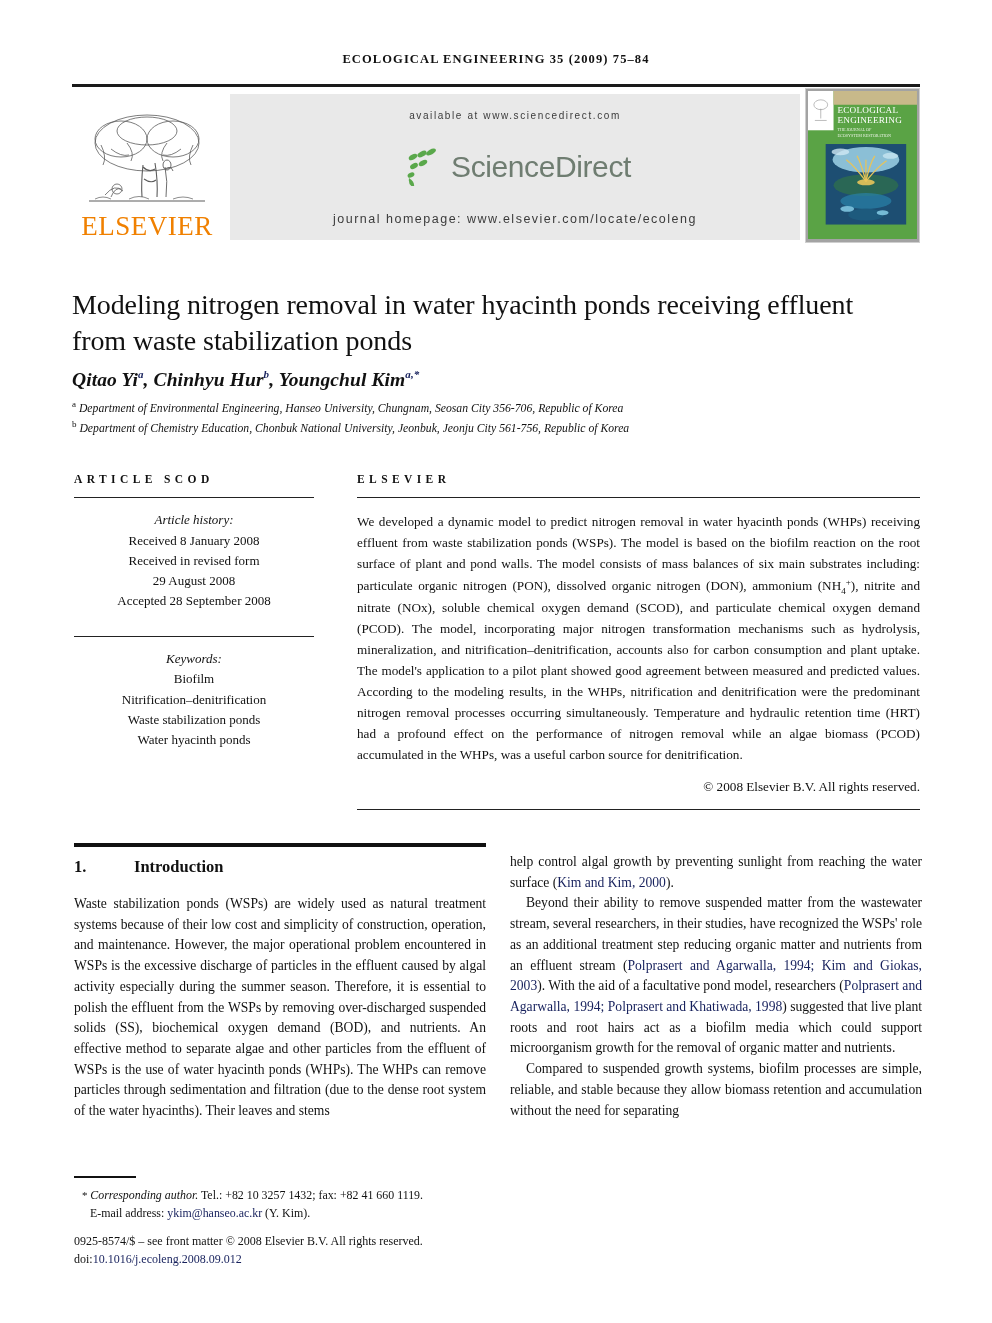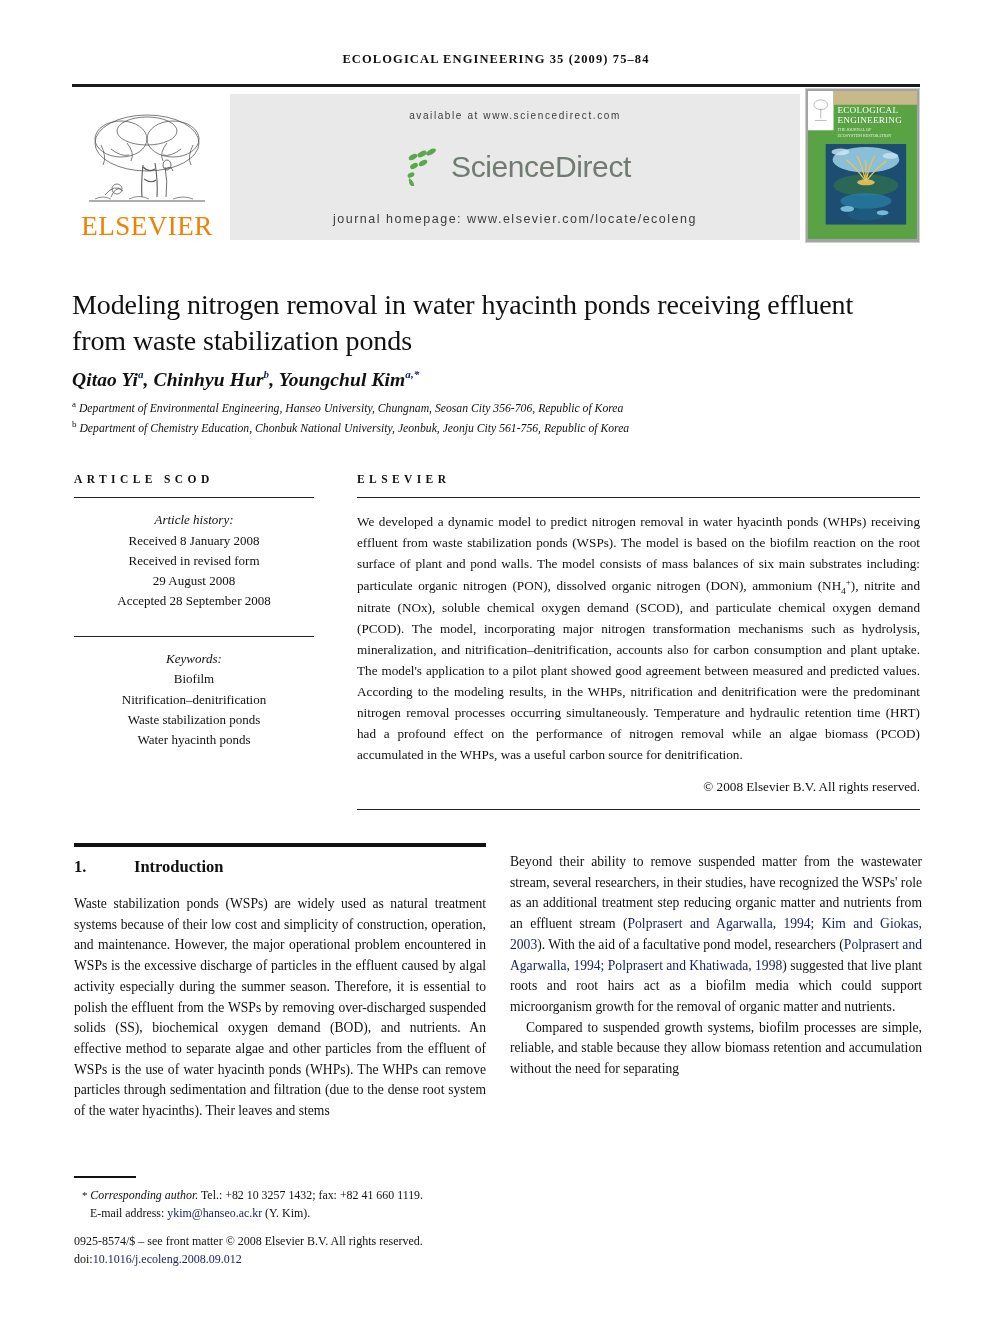--- a/index.html
+++ b/index.html
@@ -438,20 +438,21 @@
       <span class="sec-num">1.</span>
       <span>Introduction</span>
     </div>
     <div class="bodytext">
       <p>Waste stabilization ponds (WSPs) are widely used as natural treatment systems because of their low cost and simplicity of construction, operation, and maintenance. However, the major operational problem encountered in WSPs is the excessive discharge of particles in the effluent caused by algal activity especially during the summer season. Therefore, it is essential to polish the effluent from the WSPs by removing over-discharged suspended solids (SS), biochemical oxygen demand (BOD), and nutrients. An effective method to separate algae and other particles from the effluent of WSPs is the use of water hyacinth ponds (WHPs). The WHPs can remove particles through sedimentation and filtration (due to the dense root system of the water hyacinths). Their leaves and stems</p>
     </div>
   </div>
 
   <div class="col-right">
     <div class="bodytext">
+      <p>help control algal growth by preventing sunlight from reaching the water surface (<span class="cite">Kim and Kim, 2000</span>).</p>
       <p>Beyond their ability to remove suspended matter from the wastewater stream, several researchers, in their studies, have recognized the WSPs' role as an additional treatment step reducing organic matter and nutrients from an effluent stream (<span class="cite">Polprasert and Agarwalla, 1994; Kim and Giokas, 2003</span>). With the aid of a facultative pond model, researchers (<span class="cite">Polprasert and Agarwalla, 1994; Polprasert and Khatiwada, 1998</span>) suggested that live plant roots and root hairs act as a biofilm media which could support microorganism growth for the removal of organic matter and nutrients.</p>
       <p>Compared to suspended growth systems, biofilm processes are simple, reliable, and stable because they allow biomass retention and accumulation without the need for separating</p>
     </div>
   </div>
 
   <div class="foot-rule"></div>
   <div class="footnote">
     <div class="fn-indent">
       <span class="star">*&nbsp;</span><span><span class="fn-corr">Corresponding author.</span> Tel.: +82 10 3257 1432; fax: +82 41 660 1119.</span>
     </div>

